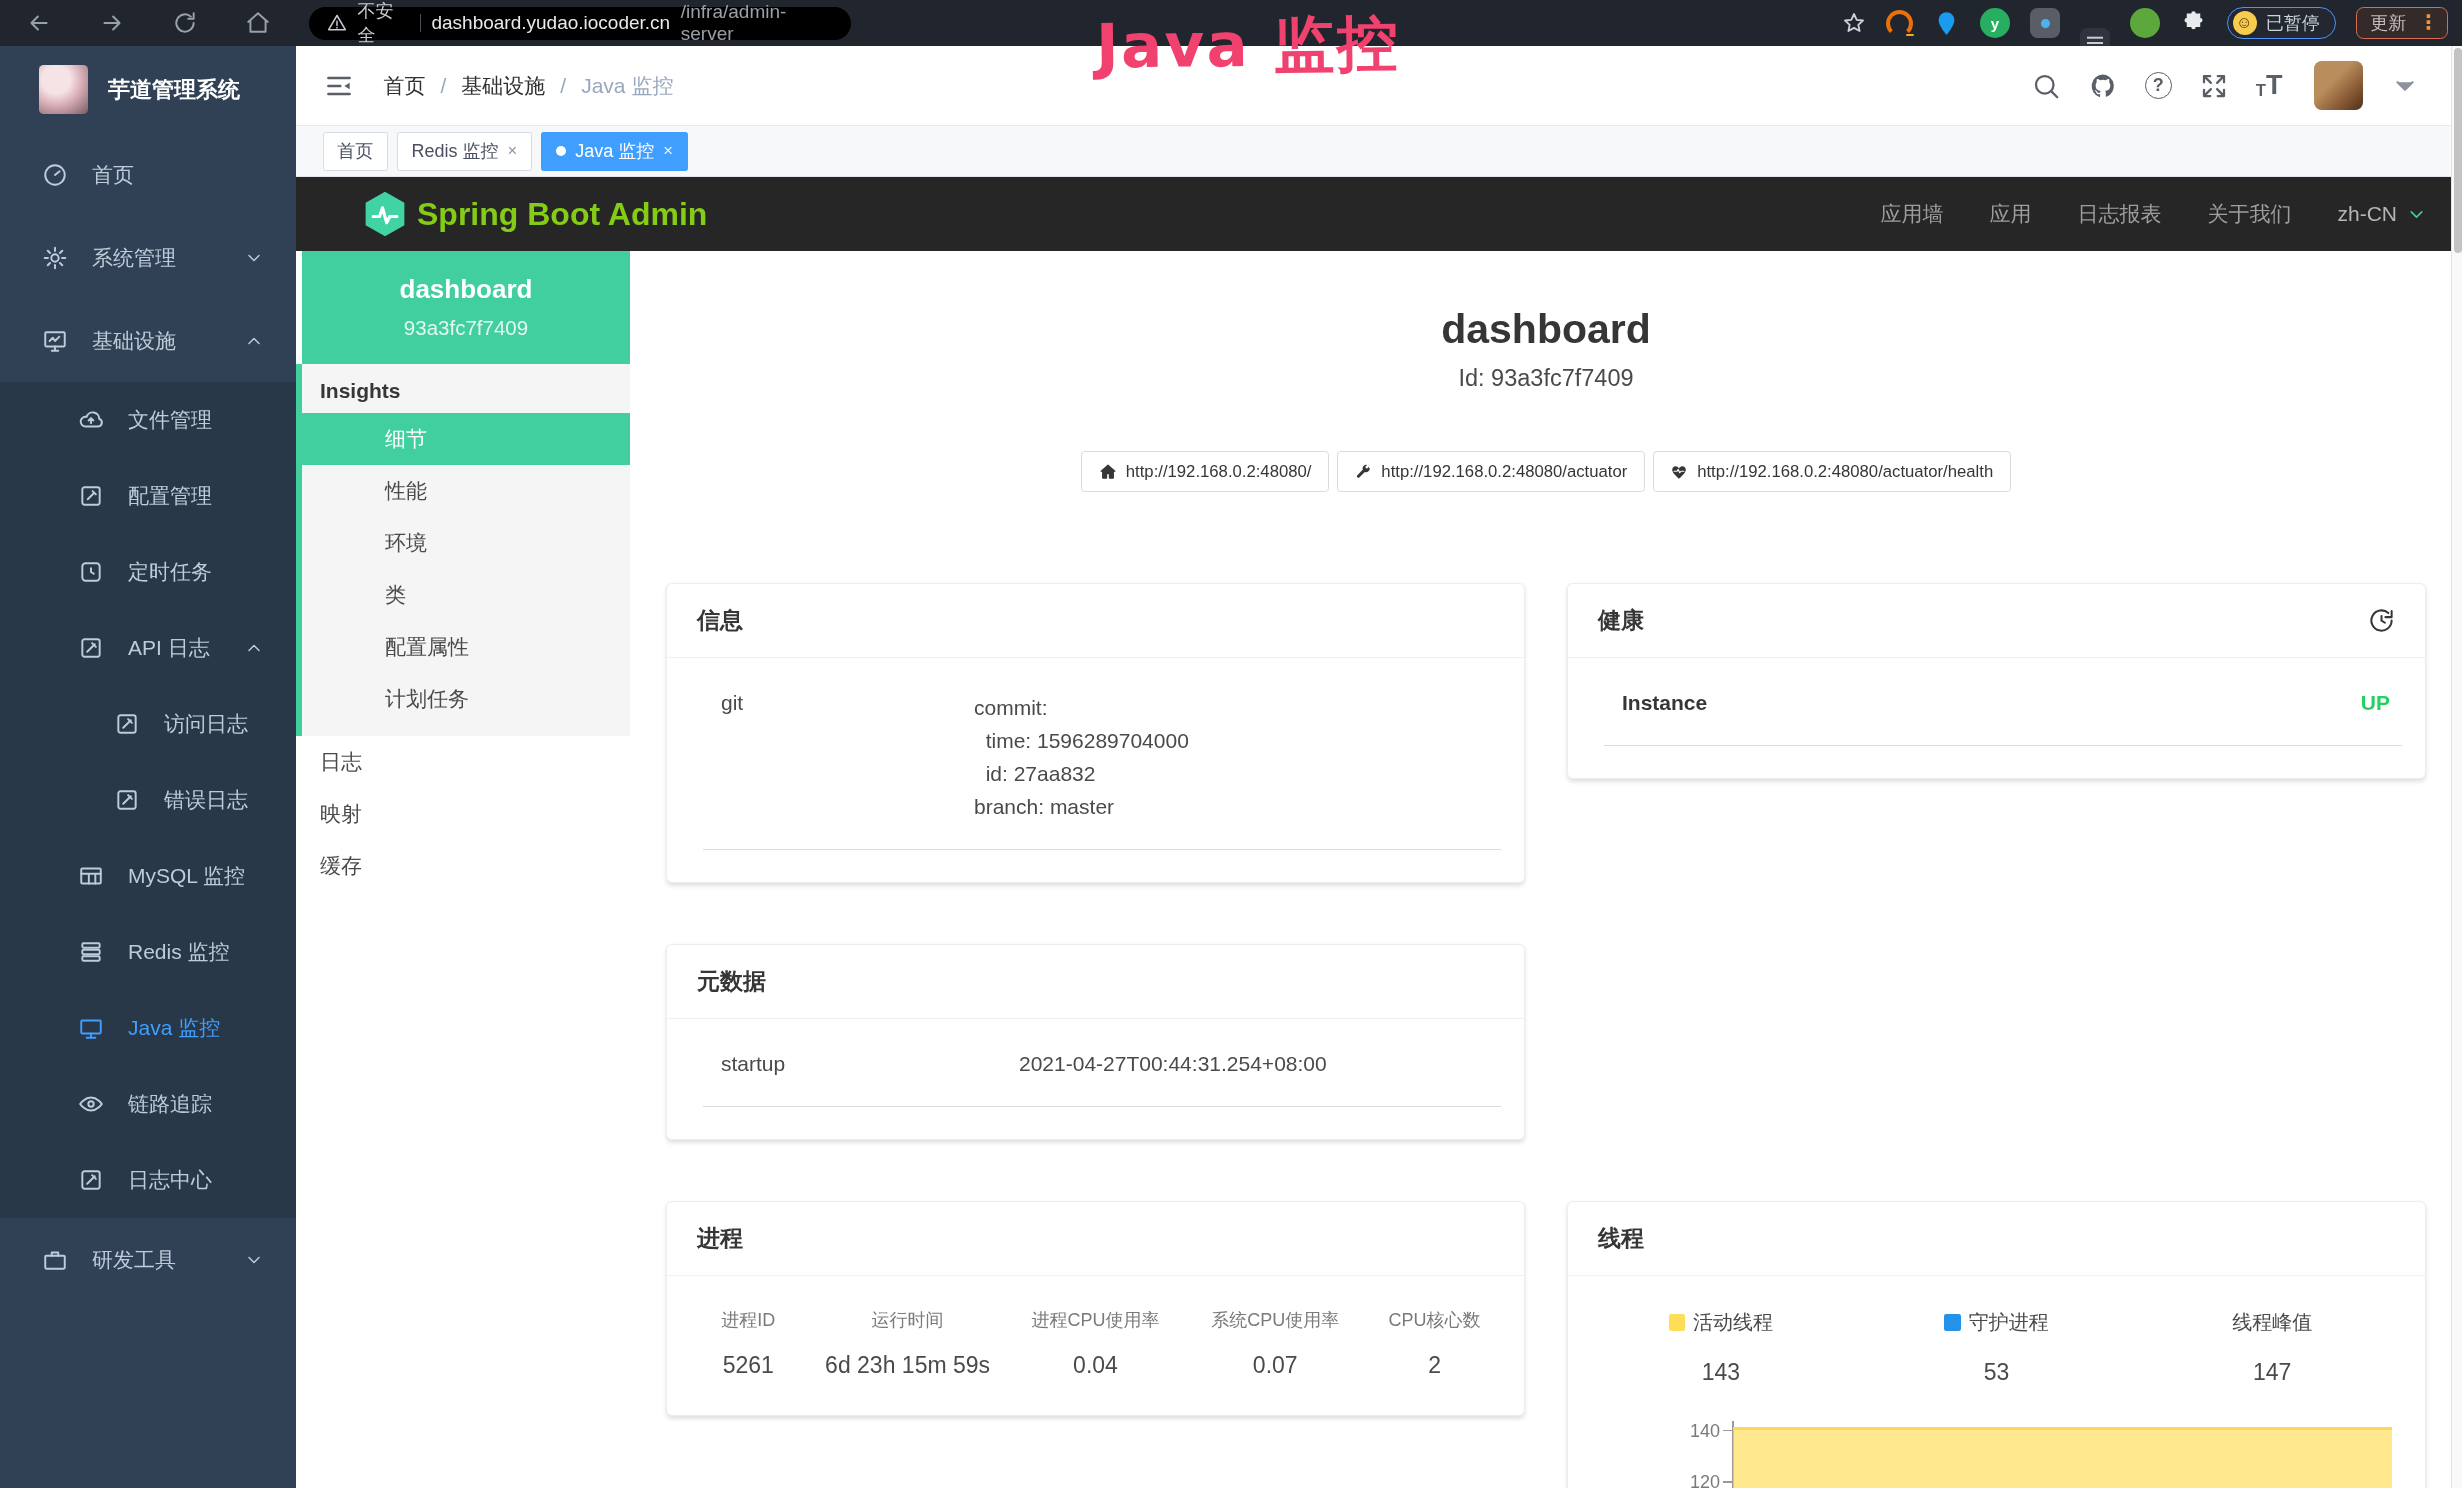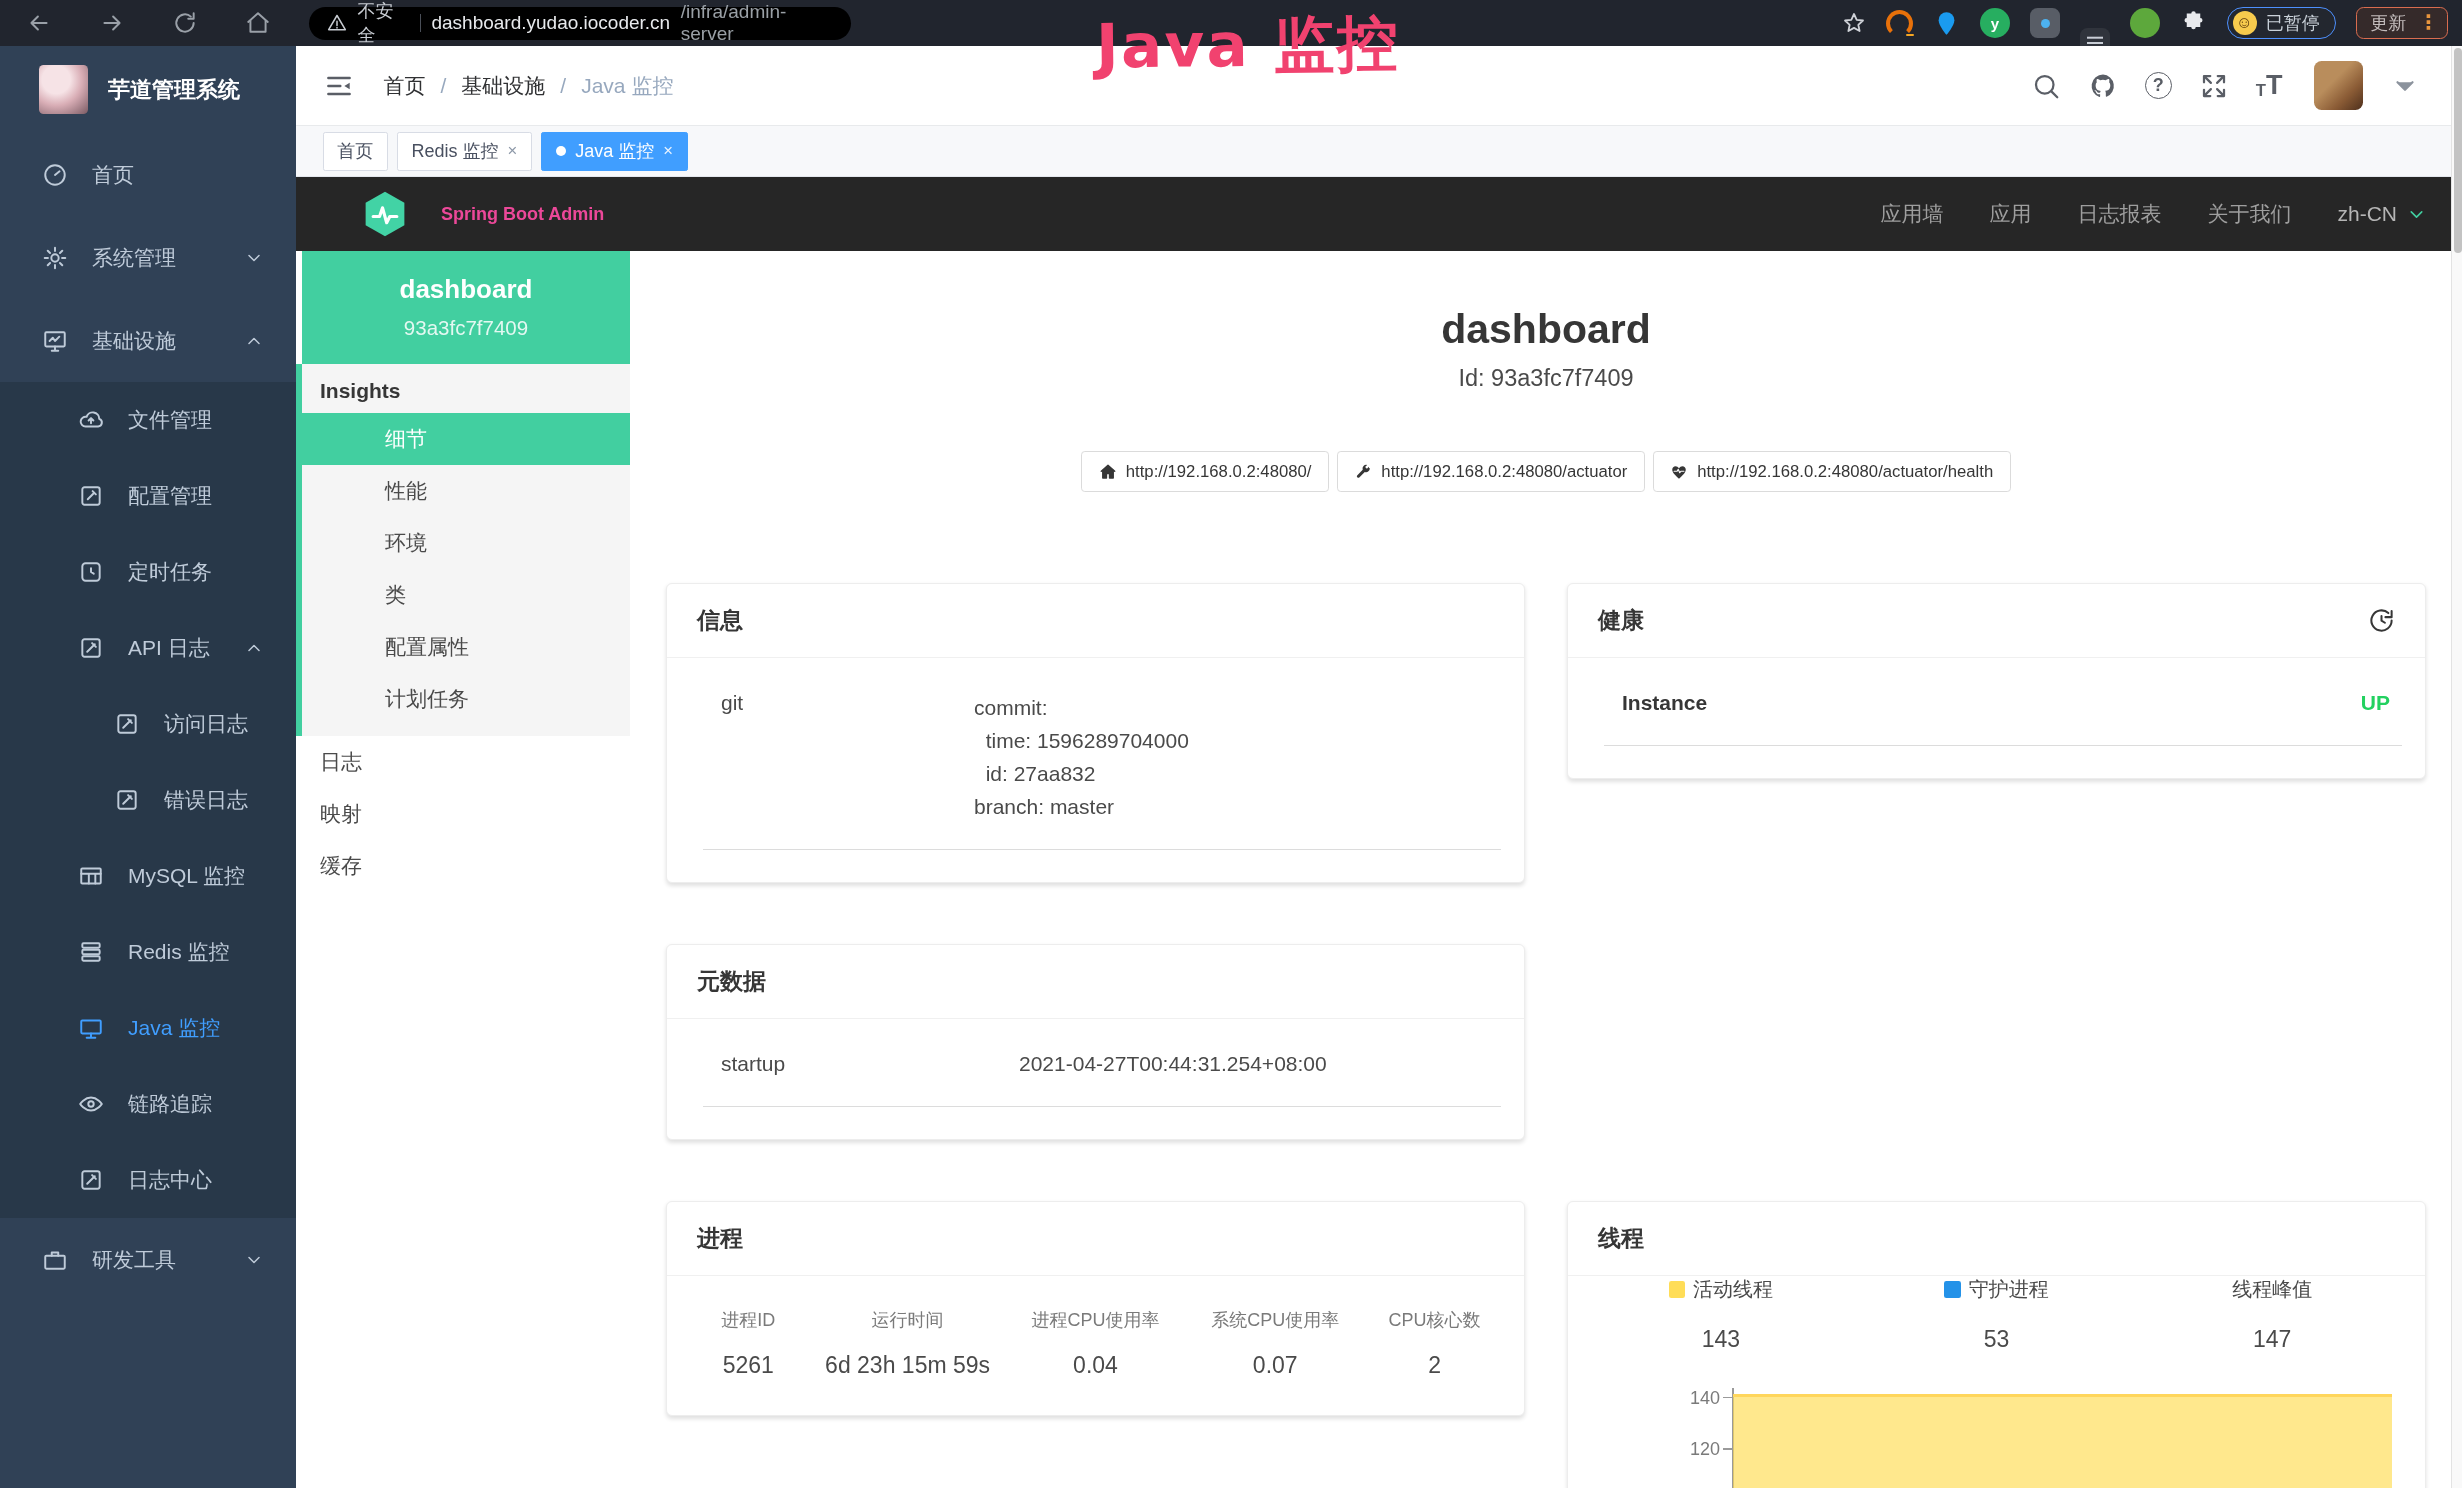--- a/index.html
+++ b/index.html
@@ -81,21 +81,21 @@
   .tag { height:39px; display:flex; align-items:center; gap:9px; padding:0 13.7px;
          background:#fff; border:0.8px solid #d8dce5; font-size:18px; color:#495060; border-radius:2.3px; }
   .tag .x { font-size:16.7px; color:#8d98a8; }
   .tag.active { background:#409eff; border-color:#409eff; color:#fff; }
   .tag.active .x { color:#e8f3ff; }
   .tag-dot { width:10.6px; height:10.6px; border-radius:50%; background:#fff; }
 
   
   .sba-header { height:74px; background:#262626; display:flex; align-items:center; padding:0 35px 0 64px; }
   .sba-logo { width:50px; height:50px; }
-  .sba-brand { color:#ec4899; font-size:18px; font-weight:bold; margin-left:31px; }
+  .sba-brand { color:#84cc16; font-size:32px; font-weight:bold; margin-left:7px; }
   .sba-nav { margin-left:auto; display:flex; align-items:center; gap:46px; }
   .sba-nav-item { color:#9e9e9e; font-size:21px; cursor:pointer; }
   .sba-locale { color:#b5b5b5; font-size:21px; display:flex; align-items:center; gap:9px; }
   .sba-locale .ic { width:21px; height:21px; color:#42cfa0; stroke-width:3; }
 
   
   .sba-body { flex:1; display:flex; min-height:0; background:#fff; }
   .sba-menu { width:334px; flex:none; }
   .inst-head { margin-left:6px; background:#42cfa0; color:#fff; text-align:center; padding:23px 0 24px; }
   .inst-name { font-size:26px; font-weight:bold; }
@@ -127,21 +127,21 @@
   .kv-key { width:205px; flex:none; font-weight:400; }
   .kv-val { flex:1; white-space:pre; line-height:33px; }
   .kv-pad-bottom { padding-bottom:30px; }
   .card-body-pad { padding-bottom:32px; }
   .health-key { font-weight:bold; color:#363636; }
   .up-val { margin-left:auto; font-weight:bold; color:#23d160; }
   .ptable { width:100%; margin-top:32px; padding:0 20px 36px 20px; }
   .ptable table { width:100%; border-collapse:collapse; table-layout:fixed; }
   .ptable th { font-size:18px; color:#7a7a7a; font-weight:normal; text-align:center; padding-bottom:20px; }
   .ptable td { font-size:23px; color:#4a4a4a; text-align:center; }
-  .legend-row { display:flex; padding:0 15px;justify-content:center; }
+  .legend-row { display:flex; margin-top:33px; padding:0 15px;justify-content:center; }
   .legend-col { flex:1; text-align:center; }
   .legend-line { display:inline-flex; align-items:center; gap:7.6px; font-size:20px; color:#4a4a4a; }
   .sq { width:16.7px; height:16.7px; border-radius:2.3px; }
   .sq-yellow { background:#ffdd57; }
   .sq-blue { background:#2492e8; }
   .legend-val { font-size:23px; color:#4a4a4a; margin-top:23px; }
   .tchart { position:relative; height:167px; margin:33px 33px 0 44px; }
   .tick-label { position:absolute; right: calc(100% - 108px); width:68px; text-align:right;
                 font-size:18px; color:#7a7a7a; }
   .tick-mark { position:absolute; left:111px; width:9px; height:1.5px; background:#9a9a9a; }

